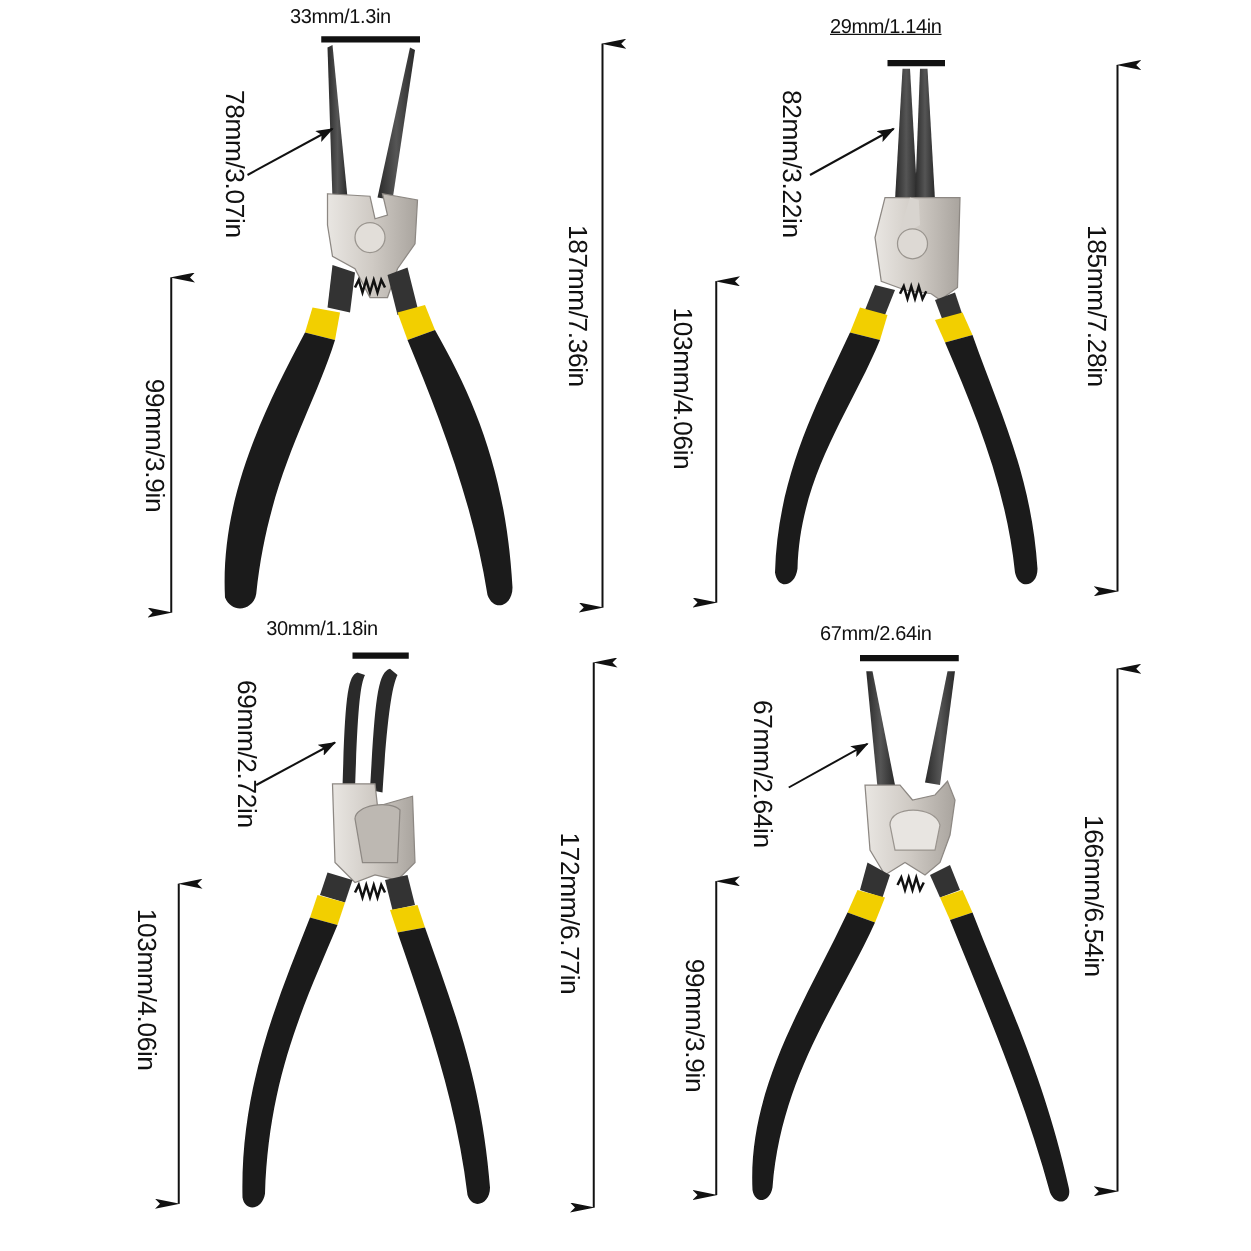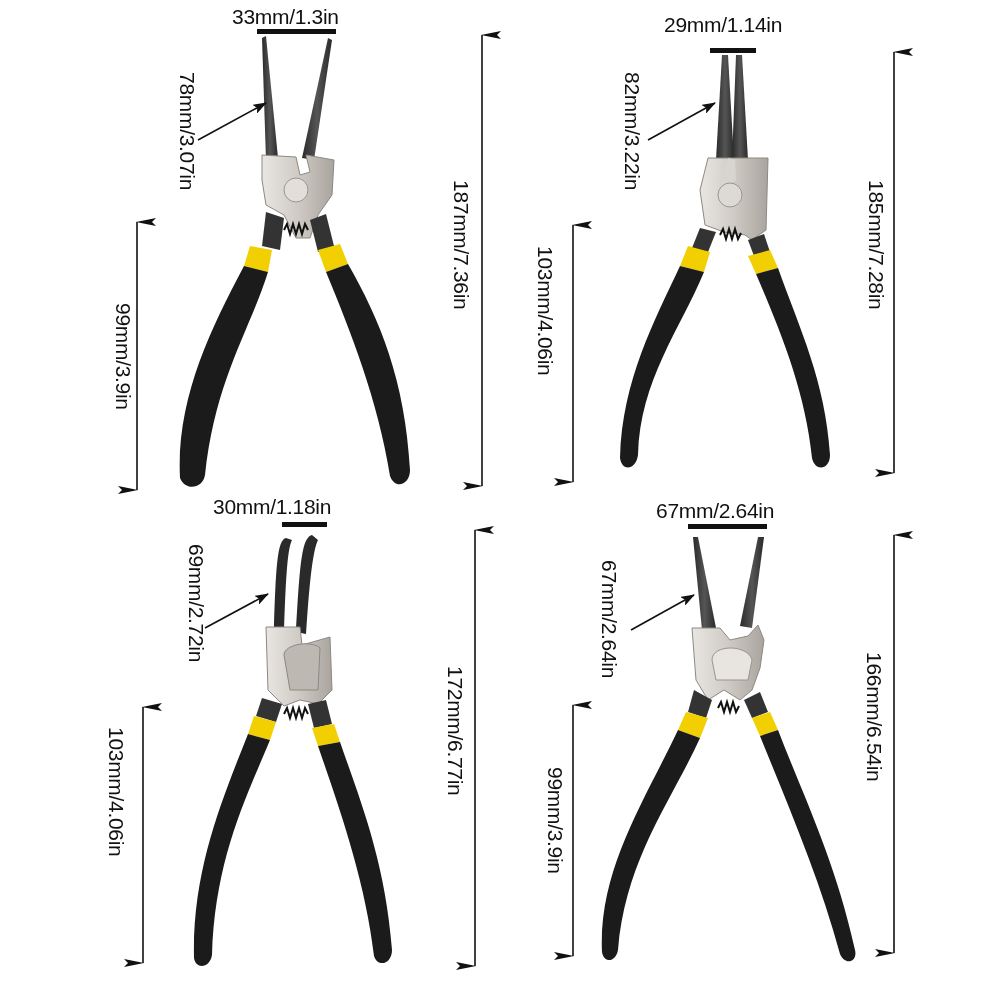--- a/index.html
+++ b/index.html
@@ -1,19 +1,19 @@
 <!DOCTYPE html>
 <html><head>
 <meta charset="utf-8">
 <style>
   html, body { margin: 0; padding: 0; background: #ffffff; }
   body { width: 1001px; height: 1001px; position: relative; overflow: hidden;
          font-family: "Liberation Sans", sans-serif; color: #111; }
   .canvas { position: absolute; left: 0; top: 0; width: 1001px; height: 1001px; }
-  .label { position: absolute; font-size: 21px; line-height: 1; white-space: nowrap; color: #111; letter-spacing: -0.3px; }
+  .label { position: absolute; font-size: 16px; line-height: 1; white-space: nowrap; color: #111; letter-spacing: -0.3px; }
   .vlabel { position: absolute; font-size: 21px; line-height: 1; white-space: nowrap; color: #111;
             transform-origin: 0 0; transform: rotate(90deg); letter-spacing: -0.3px; }
   .bar { position: absolute; height: 5px; background: #111; }
   svg.art { position: absolute; left: 0; top: 0; }
 </style>
 </head>
 <body>
 
 <div class="canvas">
 
@@ -118,21 +118,21 @@
       <line x1="631" y1="630" x2="694" y2="595" marker-end="url(#ptr)"></line>
     </g>
   </svg>
 
   <div class="bar" style="left:257px; top:29px; width:79px;"></div>
   <div class="bar" style="left:710px; top:48px; width:46px;"></div>
   <div class="bar" style="left:282px; top:522px; width:45px;"></div>
   <div class="bar" style="left:688px; top:524px; width:79px;"></div>
 
   <div class="label" style="left:232px; top:6px;">33mm/1.3in</div>
-  <div class="label" style="left:664px; top:14px;">29mm/1.14in</div>
+  <div class="label" style="left:664px; top:14px;text-decoration:underline;">29mm/1.14in</div>
   <div class="label" style="left:213px; top:496px;">30mm/1.18in</div>
   <div class="label" style="left:656px; top:500px;">67mm/2.64in</div>
 
   <div class="vlabel" style="left:198px; top:72px;">78mm/3.07in</div>
   <div class="vlabel" style="left:643px; top:72px;">82mm/3.22in</div>
   <div class="vlabel" style="left:207px; top:544px;">69mm/2.72in</div>
   <div class="vlabel" style="left:620px; top:560px;">67mm/2.64in</div>
 
   <div class="vlabel" style="left:134px; top:303px;">99mm/3.9in</div>
   <div class="vlabel" style="left:556px; top:246px;">103mm/4.06in</div>

